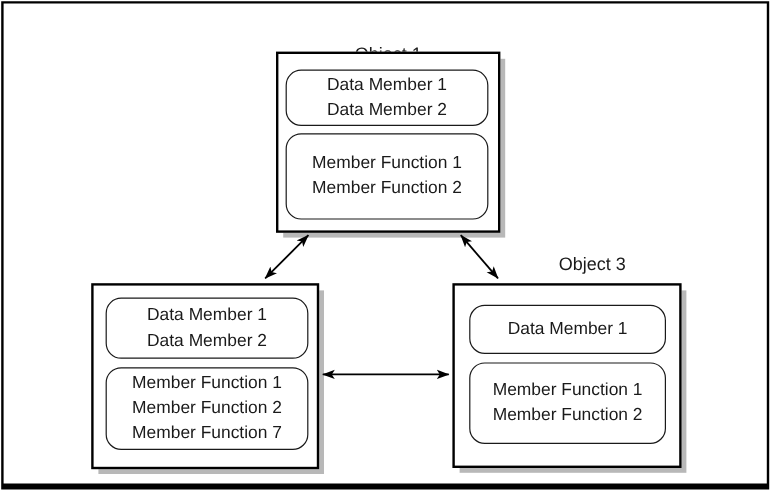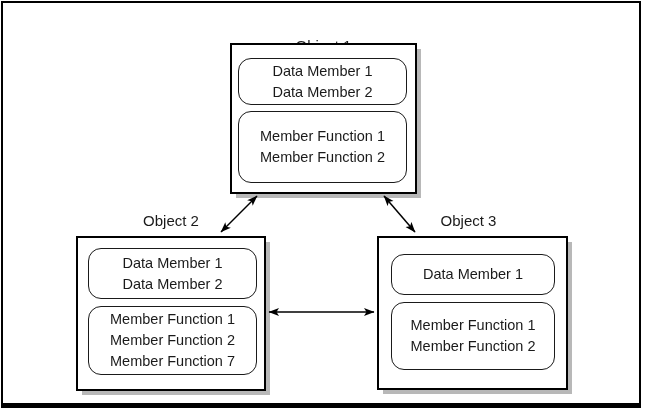--- a/index.html
+++ b/index.html
@@ -63,21 +63,21 @@
   #obj1-title { left: 230px; top: 18px; width: 187px; margin-top: 18px; }
   #obj1-box   { left: 230px; top: 43px;  width: 187px; height: 151px; }
   #obj1-data  { left: 6px;  top: 13px; width: 169px; height: 47px; }
   #obj1-func  { left: 6px;  top: 66px; width: 169px; height: 72px; }
   
   #obj2-title { left: 76px;  top: 211px; width: 190px; }
   #obj2-box   { left: 76px;  top: 236px; width: 190px; height: 155px; }
   #obj2-data  { left: 10px; top: 10px; width: 169px; height: 51px; }
   #obj2-func  { left: 10px; top: 68px; width: 169px; height: 69px; }
   
-  #obj3-title { left: 373px; top: 211px; width: 191px; }
+  #obj3-title { left: 398px; top: 211px; width: 191px; }
   #obj3-box   { left: 377px; top: 236px; width: 191px; height: 154px; }
   #obj3-data  { left: 12px; top: 16px; width: 164px; height: 41px; }
   #obj3-func  { left: 12px; top: 64px; width: 164px; height: 68px; }
 
   #arrows {
     position: absolute;
     left: 0;
     top: 0;
     pointer-events: none;
   }
@@ -93,21 +93,20 @@
     <div class="inner-box" id="obj1-data">
       <div class="line">Data Member 1</div>
       <div class="line">Data Member 2</div>
     </div>
     <div class="inner-box" id="obj1-func">
       <div class="line">Member Function 1</div>
       <div class="line">Member Function 2</div>
     </div>
   </div>
 
-  <div class="obj-title" id="obj2-title">Object 2</div>
   <div class="obj-box" id="obj2-box">
     <div class="inner-box" id="obj2-data">
       <div class="line">Data Member 1</div>
       <div class="line">Data Member 2</div>
     </div>
     <div class="inner-box" id="obj2-func">
       <div class="line">Member Function 1</div>
       <div class="line">Member Function 2</div>
       <div class="line">Member Function 7</div>
     </div>

